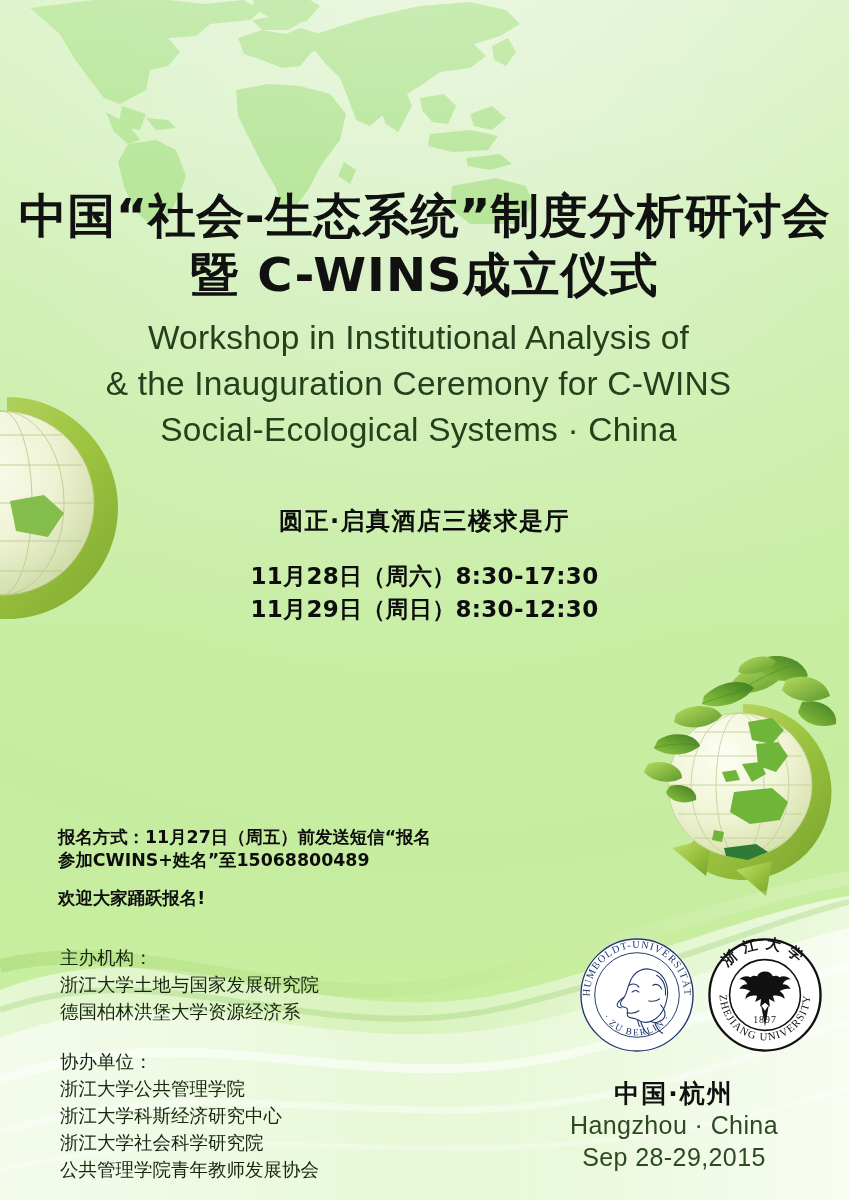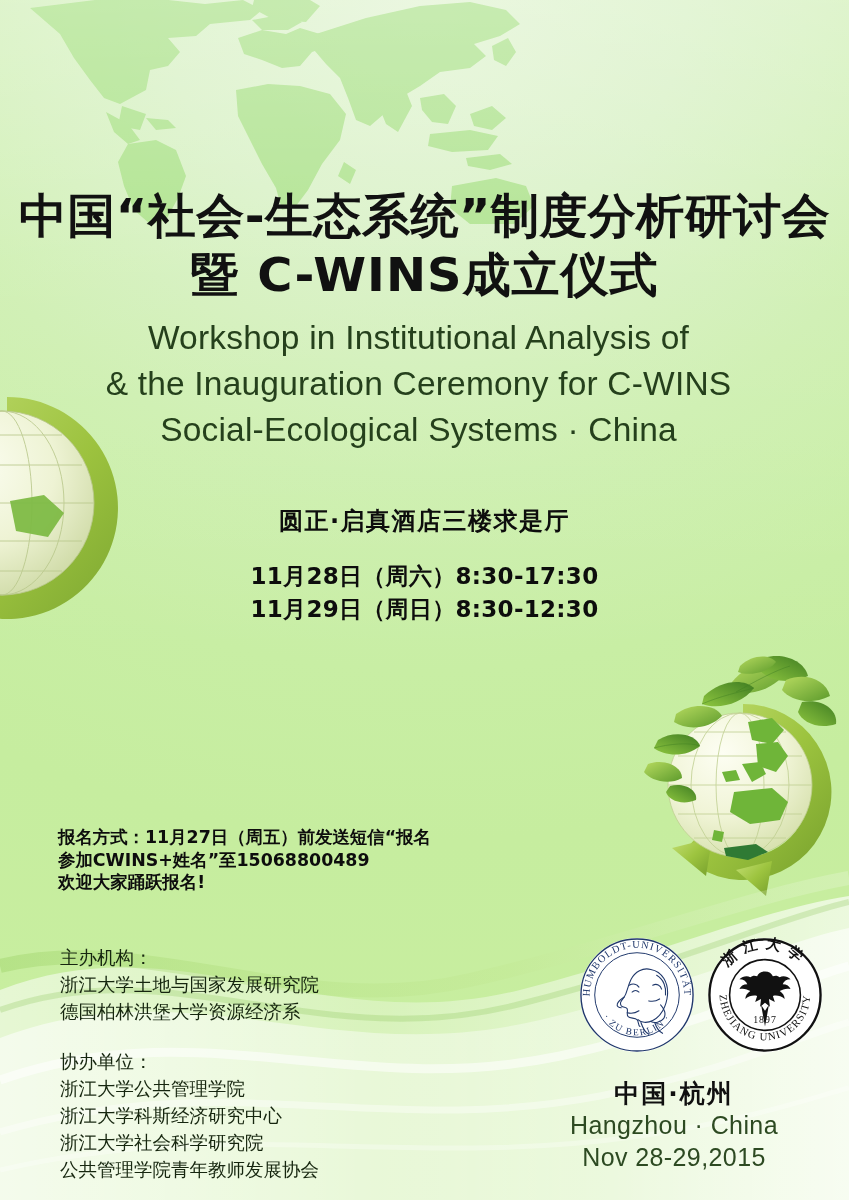--- a/index.html
+++ b/index.html
@@ -88,21 +88,21 @@
     position:absolute; left:58px; top:826px;
     color:#0d0d0d;
     font-weight:900;
     font-size:17.4px;
     line-height:1.30;
     letter-spacing:0px;
     font-family:"DejaVu Sans","Liberation Sans",sans-serif;
     width:470px;
   }
   .register .ln{ display:block; }
-  .register .welcome{ display:block; margin-top:0; }
+  .register .welcome{ display:block; margin-top:16px; }
 
   .orgs{
     position:absolute; left:60px; top:944px;
     color:#16260f;
     font-size:18.5px;
     line-height:1.47;
     font-weight:400;
     font-family:"DejaVu Sans","Liberation Sans",sans-serif;
   }
   .orgs2{
@@ -425,17 +425,17 @@
           </g>
           <text x="60" y="88" text-anchor="middle" font-family="'Liberation Serif','DejaVu Serif',serif" font-size="10" fill="#111111" letter-spacing="1">1897</text>
         </svg>
       </div>
 
     </div>
 
     <div class="place">
       <span class="cn">中国·杭州</span>
       <span class="en1">Hangzhou · China</span>
-      <span class="en2">Nov 28-29,2015</span>
+      <span class="en2">Sep 28-29,2015</span>
     </div>
 
   </div>
 </div>
 
 </body></html>

